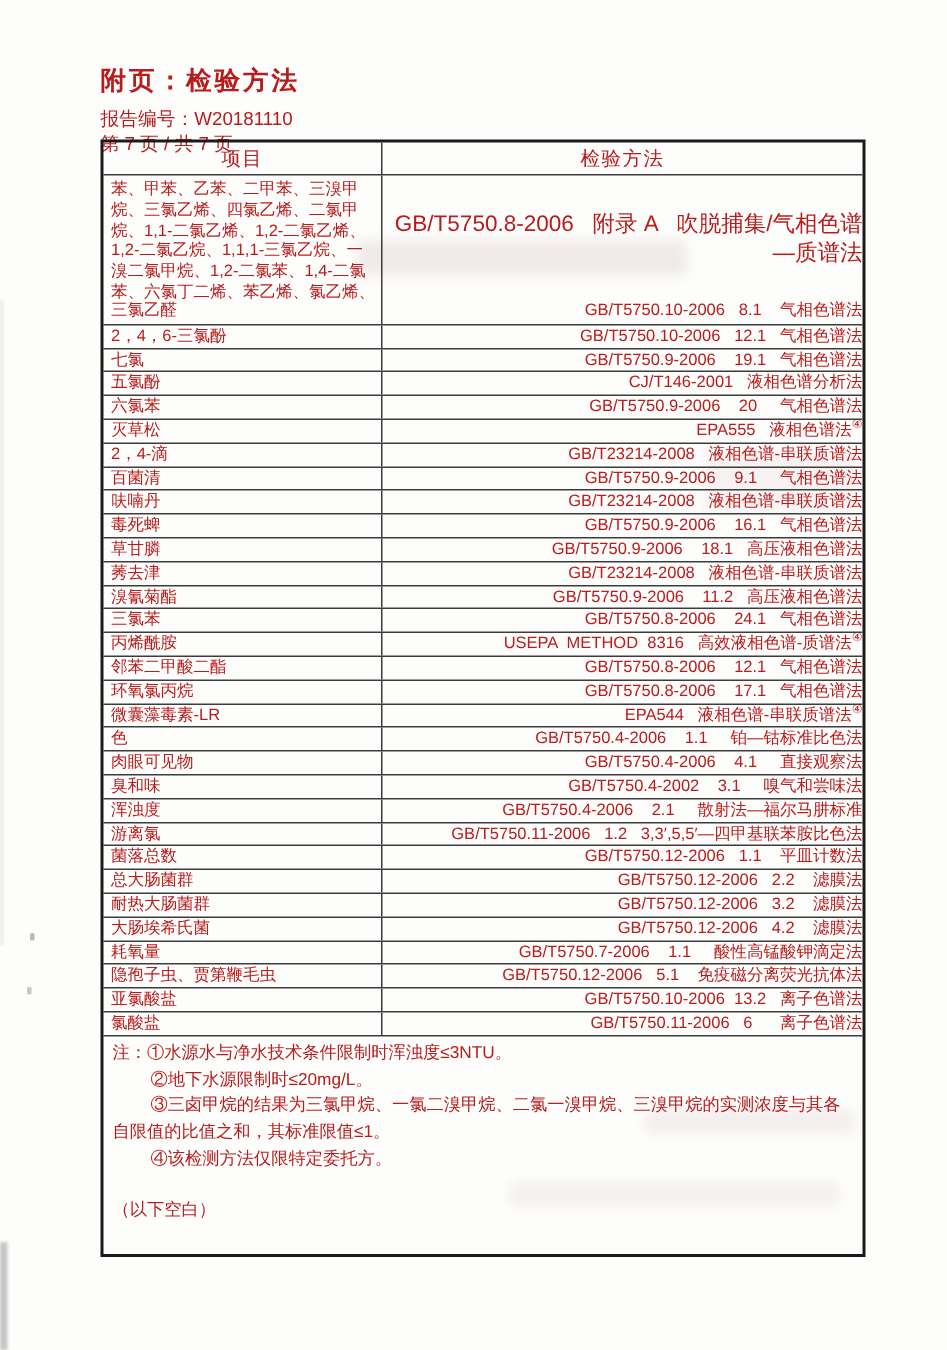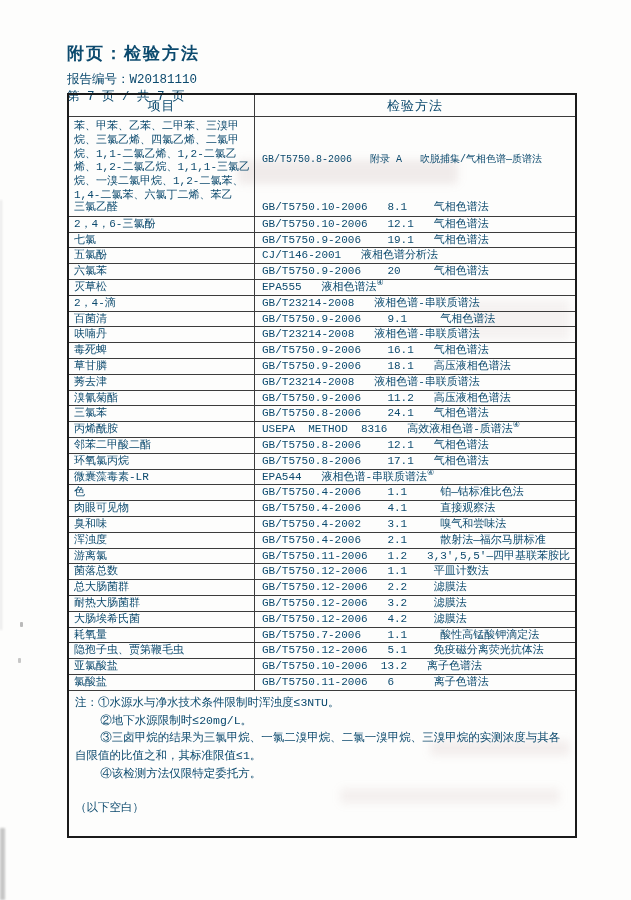--- a/index.html
+++ b/index.html
@@ -1,20 +1,20 @@
 <!DOCTYPE html>
 <html><head>
 <meta charset="utf-8">
 <style>
   html,body { margin:0; padding:0; background:#ffffff; }
   .page {
     position:relative; width:631px; height:900px;
     background:#fdfdfc; overflow:hidden;
-    font-family:Liberation Mono, monospace;
-    color:#0c4a6e;
+    font-family:Liberation Sans, sans-serif;
+    color:#b91c1c;
   }
   
   .edge-left-bottom { position:absolute; left:0; top:828px; width:5px; height:72px; background:#9a9a9a; opacity:.55; filter:blur(1px); }
   .edge-left-mid { position:absolute; left:0; top:200px; width:2px; height:430px; background:#c9c9c9; opacity:.4; filter:blur(1px); }
   .speck1 { position:absolute; left:20px; top:622px; width:3px; height:5px; background:#8d8d8d; opacity:.6; border-radius:1px; }
   .speck2 { position:absolute; left:18px; top:658px; width:3px; height:5px; background:#9a9a9a; opacity:.55; border-radius:1px; }
   .smudge { position:absolute; filter:blur(4px); border-radius:4px; }
   .sm1 { left:238px; top:160px; width:220px; height:24px; background:rgba(150,110,110,0.12); }
   .sm2 { left:470px; top:300px; width:100px; height:40px; background:rgba(150,120,120,0.08); }
   .sm3 { left:430px; top:740px; width:140px; height:16px; background:rgba(160,110,110,0.10); }
@@ -27,30 +27,30 @@
     position:absolute; left:67px; top:93px; width:510px; height:745px;
     box-sizing:border-box; border:2px solid #1b1b1b;
     display:flex; flex-direction:column; background:transparent;
   }
   .trow { display:flex; box-sizing:border-box; border-top:1px solid #3c3c3c; flex:none; }
   .trow:first-child { border-top:none; }
   .cell-item {
     width:186px; flex:none; box-sizing:border-box;
     border-right:1px solid #3c3c3c; padding:0 4px 0 5px; overflow:hidden;
   }
-  .cell-method { flex:1; box-sizing:border-box; padding-left:7px; white-space:pre-wrap; overflow:hidden; }
+  .cell-method { flex:1; box-sizing:border-box; padding-left:7px; white-space:pre-wrap; overflow:hidden;text-align:right; }
 
   .thead { height:21px; }
   .thead .cell-item, .thead .cell-method {
     display:flex; align-items:center; justify-content:center;
     font-size:13px; letter-spacing:1px; padding:0;
   }
   .tgroup { height:84px; }
   .tgroup .cell-item { font-size:11px; line-height:13.8px; padding-top:3px; letter-spacing:0; }
-  .tgroup .cell-method { display:flex; align-items:center; font-size:10px; }
+  .tgroup .cell-method { display:flex; align-items:center; font-size:15px; }
 
   .tdata { height:15.8px; font-size:11px; }
   .tdata .cell-item { line-height:15px; white-space:nowrap; }
   .tdata .cell-method { line-height:15px; }
   sup { font-size:8px; line-height:0; }
 
   .tnotes { flex:1; border-top:1px solid #3c3c3c; padding:3px 10px 0 6px; font-size:11.5px; line-height:17.8px; }
   .note-indent { text-indent:2.2em; }
   .blank-label { margin-top:16px; }
 </style>

